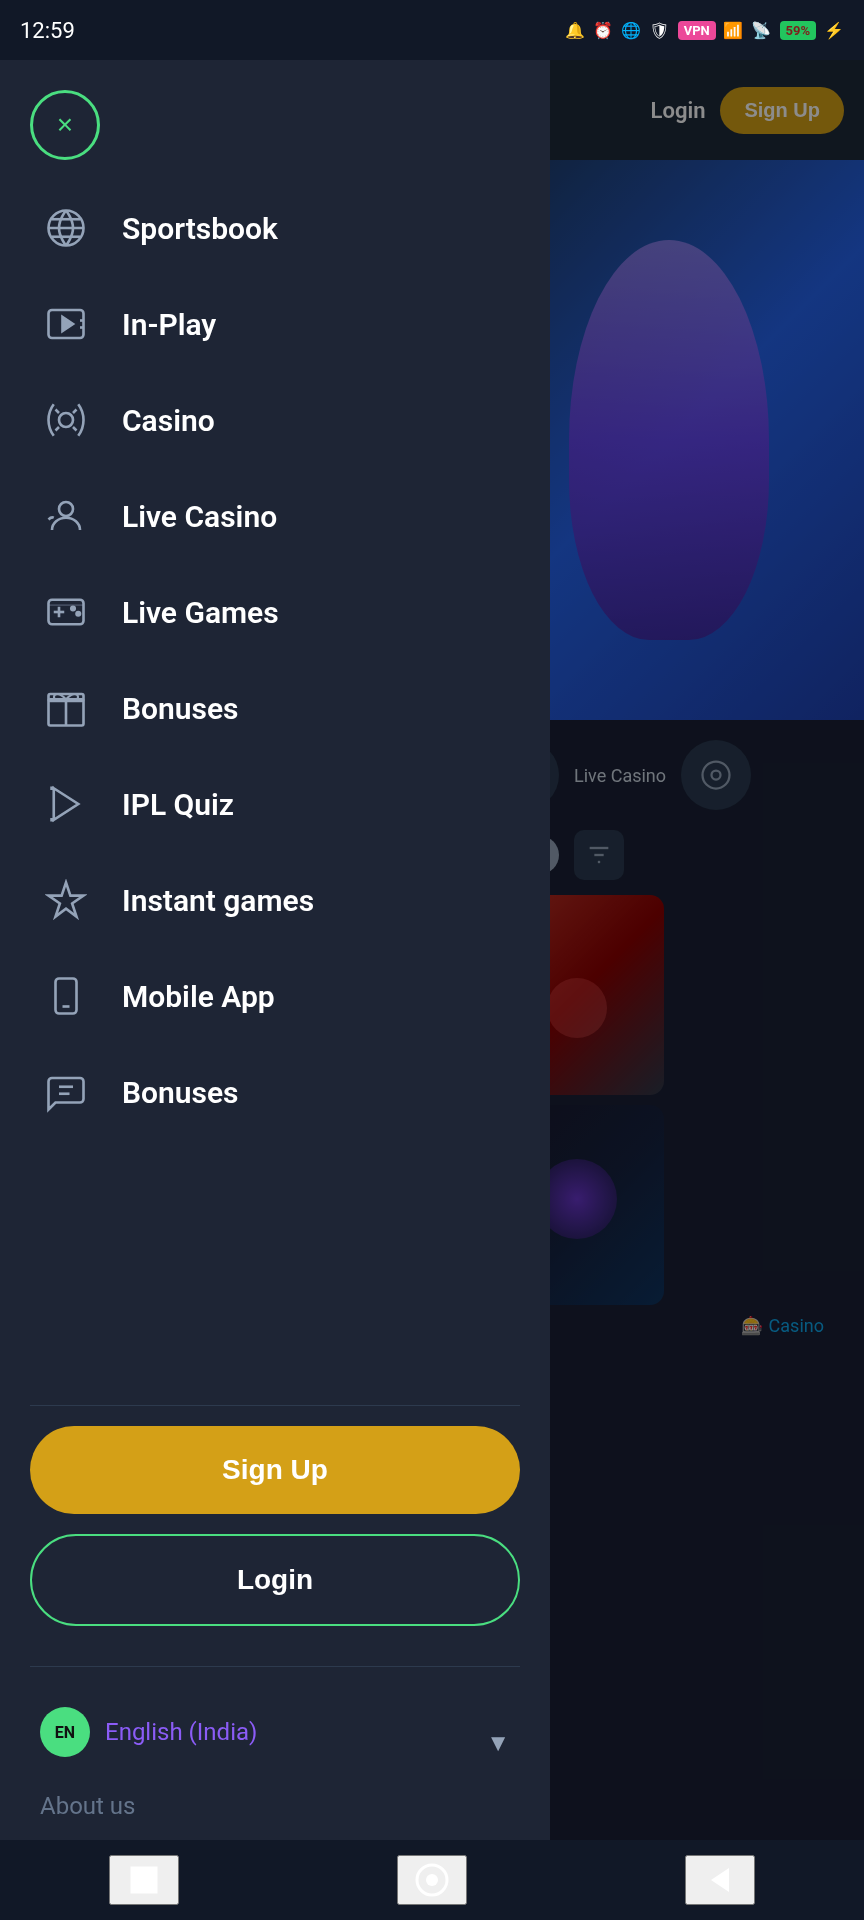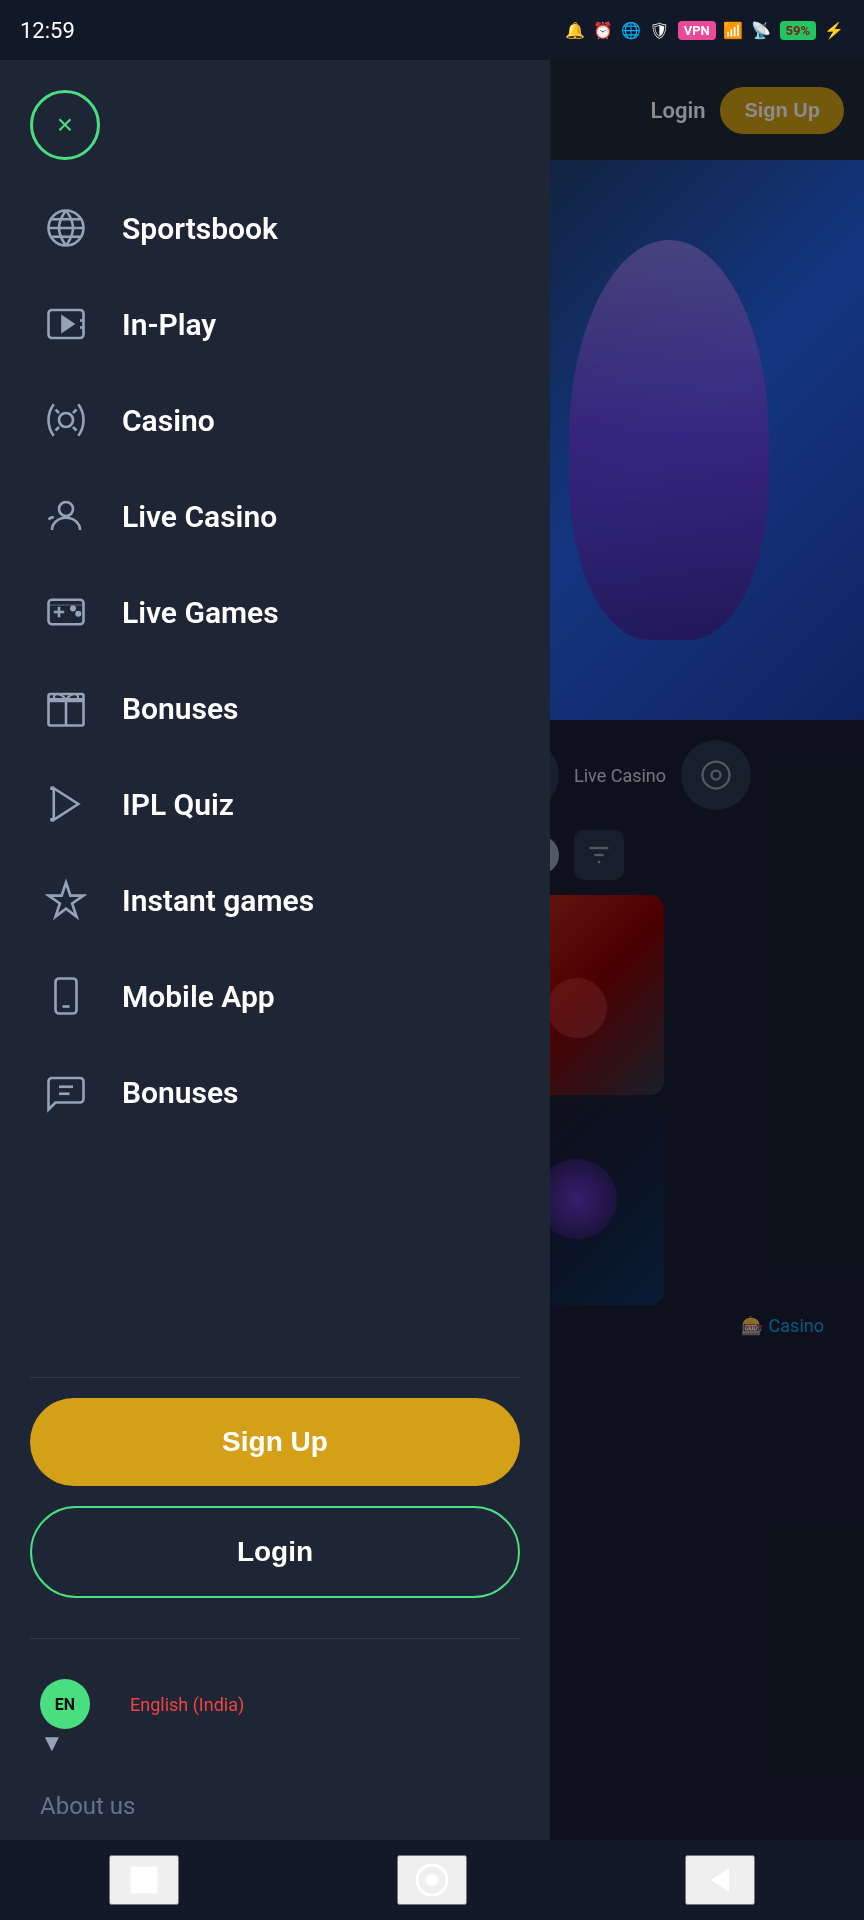--- a/index.html
+++ b/index.html
@@ -318,25 +318,24 @@
       color: white;
       font-size: 28px;
       font-weight: 600;
       cursor: pointer;
       text-align: center;
     }
 
     
     .lang-selector {
       display: flex;
-      align-items: flex-start;
+      align-items: flex-end;
       justify-content: space-between;
       padding: 20px 10px;
       cursor: pointer;
-      flex-direction: column;
     }
 
     .lang-left {
       display: flex;
       align-items: center;
       gap: 15px;
     }
 
     .lang-badge {
       width: 50px;
@@ -345,23 +344,22 @@
       background: #4ade80;
       color: #111;
       font-size: 16px;
       font-weight: 700;
       display: flex;
       align-items: center;
       justify-content: center;
     }
 
     .lang-text {
-      color: #ef4444;
-      font-size: 18px;
-      margin-left: 25px;
+      color: #8b5cf6;
+      font-size: 24px;
     }
 
     .chevron-down {
       color: #94a3b8;
       font-size: 24px;
     }
 
     
     .about-us {
       padding: 15px 10px 20px;

